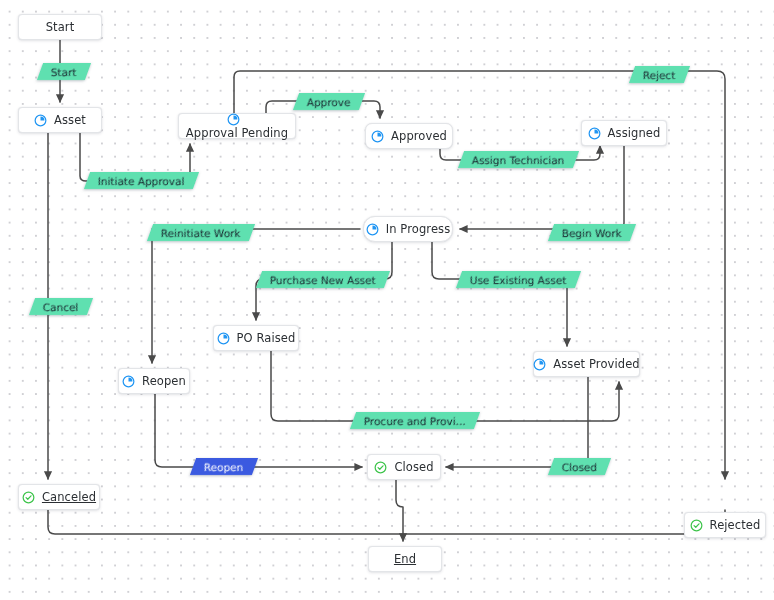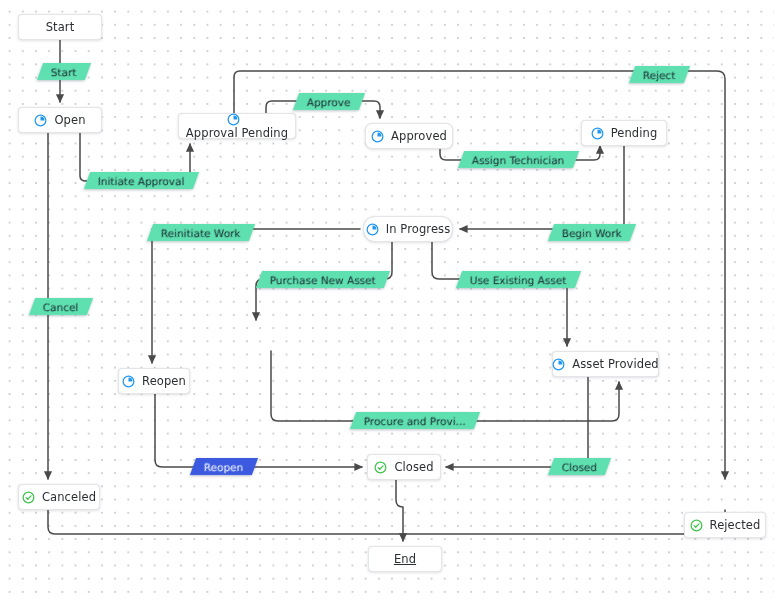--- a/index.html
+++ b/index.html
@@ -127,21 +127,21 @@
 
   <div class="node terminal" style="left:18px; top:14px; width:84px;">
     <span>Start</span>
   </div>
 
   <div class="node" style="left:18px; top:107px; width:84px;">
     <svg class="ico" viewBox="0 0 16 16">
       <circle cx="8" cy="8" r="6.6" fill="#ffffff" stroke="#2196f3" stroke-width="1.5"></circle>
       <path d="M8 8 L8 3.1 A4.9 4.9 0 0 1 12.9 8 Z" fill="#2196f3"></path>
     </svg>
-    <span>Open</span>
+    <span>Asset</span>
   </div>
 
   <div class="node" style="left:178px; top:113px; width:118px;flex-direction:column;">
     <svg class="ico" viewBox="0 0 16 16">
       <circle cx="8" cy="8" r="6.6" fill="#ffffff" stroke="#2196f3" stroke-width="1.5"></circle>
       <path d="M8 8 L8 3.1 A4.9 4.9 0 0 1 12.9 8 Z" fill="#2196f3"></path>
     </svg>
     <span>Approval Pending</span>
   </div>
 
@@ -151,49 +151,56 @@
       <path d="M8 8 L8 3.1 A4.9 4.9 0 0 1 12.9 8 Z" fill="#2196f3"></path>
     </svg>
     <span>Approved</span>
   </div>
 
   <div class="node" style="left:581px; top:120px; width:86px;">
     <svg class="ico" viewBox="0 0 16 16">
       <circle cx="8" cy="8" r="6.6" fill="#ffffff" stroke="#2196f3" stroke-width="1.5"></circle>
       <path d="M8 8 L8 3.1 A4.9 4.9 0 0 1 12.9 8 Z" fill="#2196f3"></path>
     </svg>
-    <span>Pending</span>
+    <span>Assigned</span>
   </div>
 
   <div class="node" style="left:363px; top:216px; width:90px;border-radius:12px;">
     <svg class="ico" viewBox="0 0 16 16">
       <circle cx="8" cy="8" r="6.6" fill="#ffffff" stroke="#2196f3" stroke-width="1.5"></circle>
       <path d="M8 8 L8 3.1 A4.9 4.9 0 0 1 12.9 8 Z" fill="#2196f3"></path>
     </svg>
     <span>In Progress</span>
   </div>
 
-
-  <div class="node" style="left:552px; top:351px; width:107px;align-items:center;">
+  <div class="node" style="left:213px; top:325px; width:86px;">
+    <svg class="ico" viewBox="0 0 16 16">
+      <circle cx="8" cy="8" r="6.6" fill="#ffffff" stroke="#2196f3" stroke-width="1.5"></circle>
+      <path d="M8 8 L8 3.1 A4.9 4.9 0 0 1 12.9 8 Z" fill="#2196f3"></path>
+    </svg>
+    <span>PO Raised</span>
+  </div>
+
+  <div class="node" style="left:533px; top:351px; width:107px;align-items:center;">
     <svg class="ico" viewBox="0 0 16 16">
       <circle cx="8" cy="8" r="6.6" fill="#ffffff" stroke="#2196f3" stroke-width="1.5"></circle>
       <path d="M8 8 L8 3.1 A4.9 4.9 0 0 1 12.9 8 Z" fill="#2196f3"></path>
     </svg>
     <span>Asset Provided</span>
   </div>
 
   <div class="node" style="left:118px; top:368px; width:72px;">
     <svg class="ico" viewBox="0 0 16 16">
       <circle cx="8" cy="8" r="6.6" fill="#ffffff" stroke="#2196f3" stroke-width="1.5"></circle>
       <path d="M8 8 L8 3.1 A4.9 4.9 0 0 1 12.9 8 Z" fill="#2196f3"></path>
     </svg>
     <span>Reopen</span>
   </div>
 
-  <div class="node" style="left:18px; top:484px; width:82px;">
+  <div class="node" style="left:18px; top:484px; width:82px;text-decoration:underline;">
     <svg class="ico" viewBox="0 0 16 16">
       <circle cx="8" cy="8" r="6.6" fill="#ffffff" stroke="#3ec44b" stroke-width="1.5"></circle>
       <path d="M5 8.1 L7.1 10.2 L11.1 5.9" fill="none" stroke="#3ec44b" stroke-width="1.5" stroke-linecap="round" stroke-linejoin="round"></path>
     </svg>
     <span>Canceled</span>
   </div>
 
   <div class="node" style="left:367px; top:454px; width:74px;">
     <svg class="ico" viewBox="0 0 16 16">
       <circle cx="8" cy="8" r="6.6" fill="#ffffff" stroke="#3ec44b" stroke-width="1.5"></circle>

